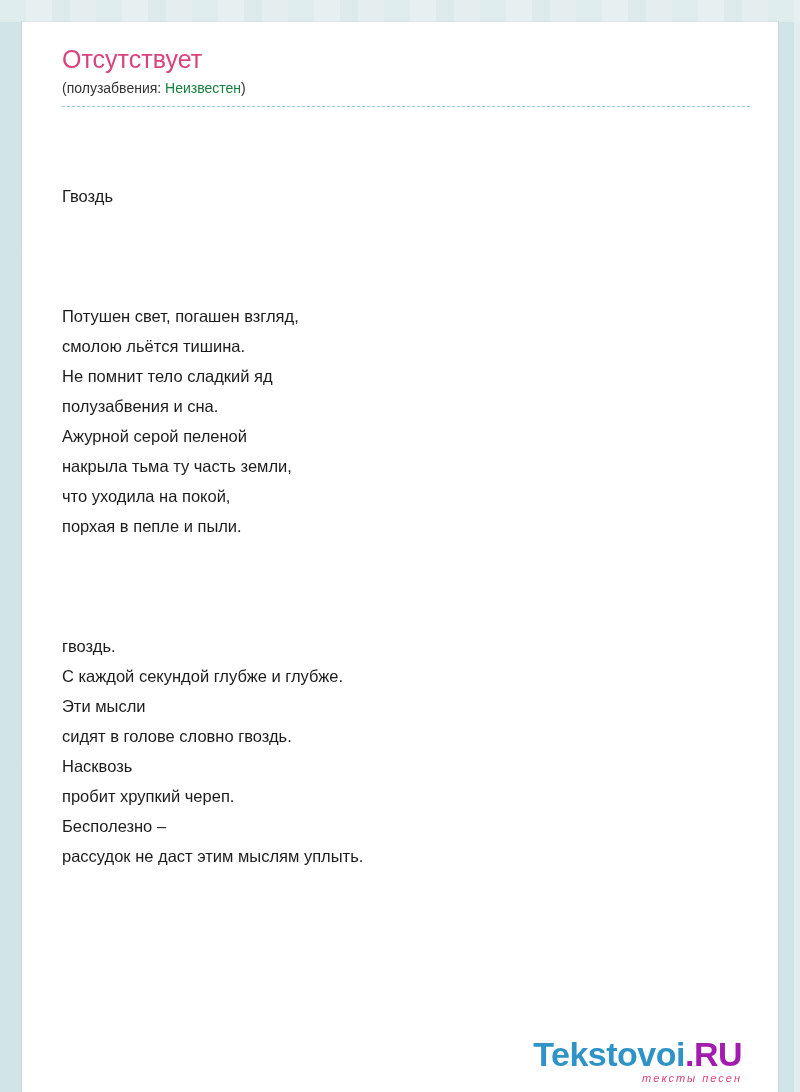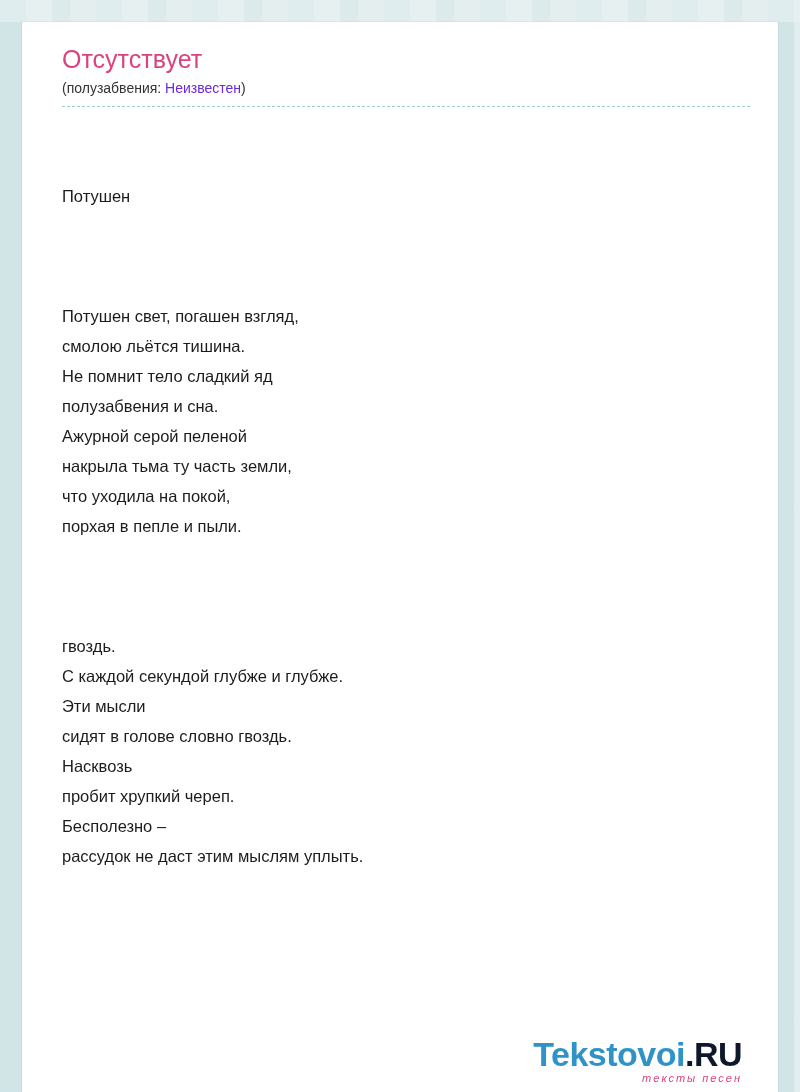--- a/index.html
+++ b/index.html
@@ -54,21 +54,21 @@
     line-height: 1.1;
   }
   .artist-line {
     font-size: 14px;
     color: #333333;
     padding-bottom: 10px;
     border-bottom: 1px dashed #9fcfd6;
     margin-bottom: 14px;
   }
   .artist-line a {
-    color: #6d28d9;
+    color: #15803d;
     text-decoration: none;
   }
   .lyrics {
     font-size: 16.5px;
     line-height: 30px;
     color: #1c1c1c;
     white-space: pre-wrap;
   }
   .lyrics .stanza {
     margin: 0 0 30px 0;
@@ -83,21 +83,21 @@
     text-align: right;
     line-height: 1;
   }
   .watermark .wm-main {
     font-size: 34px;
     font-weight: bold;
     color: #2f93c8;
     letter-spacing: -0.5px;
   }
   .watermark .wm-main .wm-accent {
-    color: #0f172a;
+    color: #a21caf;
   }
   .watermark .wm-sub {
     font-size: 11px;
     color: #d9437f;
     letter-spacing: 2px;
     margin-top: 2px;
     font-style: italic;
   }
 </style>
 </head>
@@ -107,21 +107,21 @@
 <div class="bg-top-band"></div>
 
 <div class="page">
   <div class="content">
 
     <h1 class="song-title">Отсутствует</h1>
 
     <div class="artist-line"><span>(полузабвения: </span><a href="#">Неизвестен</a><span>)</span></div>
 
     <div class="lyrics">
-      <div class="stanza">Потушен</div>
+      <div class="stanza">Гвоздь</div>
       <div class="stanza">Потушен свет, погашен взгляд,
 смолою льётся тишина.
 Не помнит тело сладкий яд
 полузабвения и сна.
 Ажурной серой пеленой
 накрыла тьма ту часть земли,
 что уходила на покой,
 порхая в пепле и пыли.</div>
       <div class="stanza">гвоздь.
 С каждой секундой глубже и глубже.

